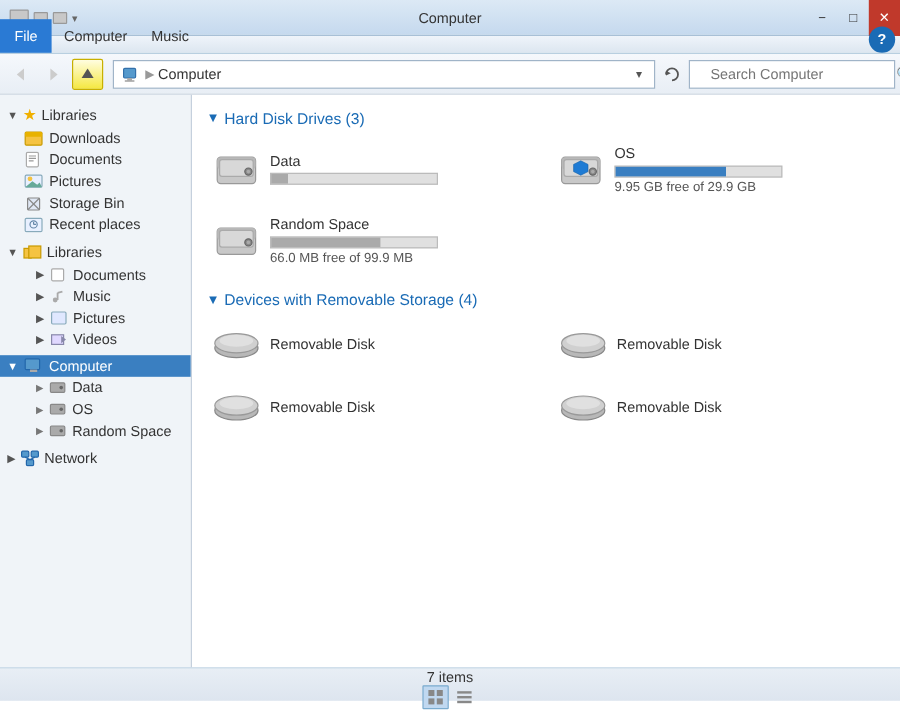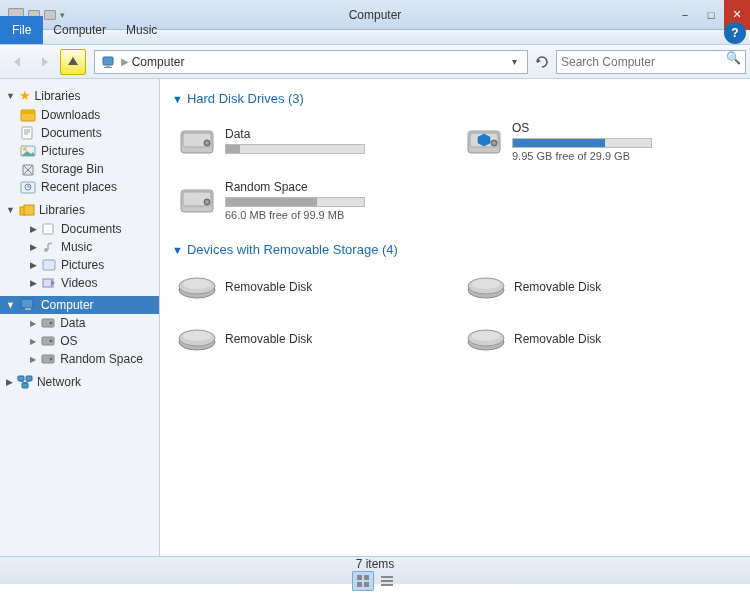--- a/index.html
+++ b/index.html
@@ -82,23 +82,23 @@
       background: white; border: 1px solid #a0b4c8;
       display: flex; align-items: center; padding: 0 6px;
       font-size: 12px; color: #333;
     }
     .address-dropdown { margin-left: auto; color: #555; cursor: pointer; font-size: 10px; padding: 0 4px; }
     .refresh-btn {
       width: 24px; height: 24px; display: flex; align-items: center; justify-content: center;
       color: #555; cursor: pointer; border: 1px solid transparent; border-radius: 2px;
     }
     .search-bar {
-      width: 190px; height: 24px;
+      width: 172px; height: 24px;
       background: white; border: 1px solid #a0b4c8;
-      display: flex; padding: 0 4px;
+      display: flex; align-items: center; padding: 0 17px;
     }
     .search-bar input {
       flex: 1; border: none; outline: none; font-size: 12px; color: #999; background: transparent;
     }
     .search-icon { color: #888; font-size: 12px; cursor: pointer; }
 
     
     .main {
       display: flex;
       height: calc(597px - 30px - 28px - 34px - 28px);

